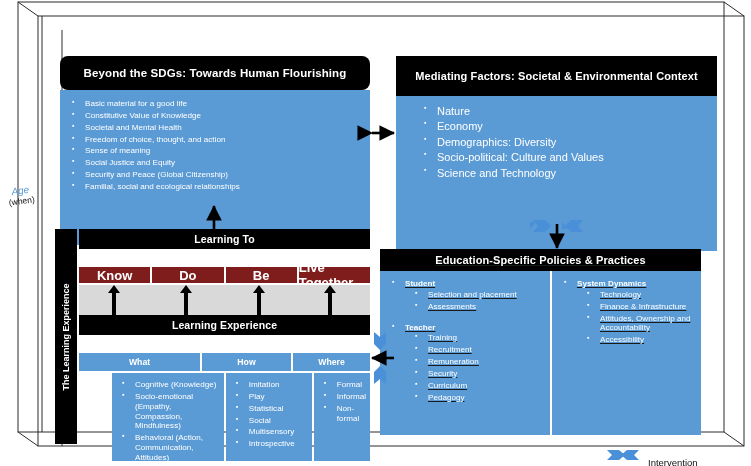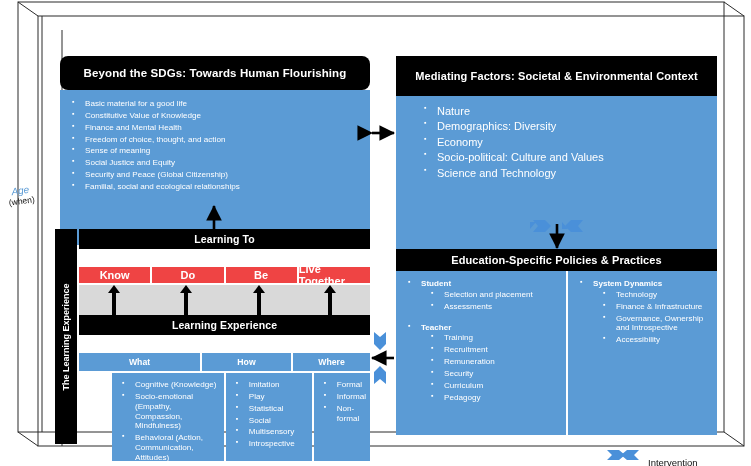--- a/index.html
+++ b/index.html
@@ -28,21 +28,21 @@
   #box-sdg{position:absolute;left:60px;top:56px;width:310px;height:168px;}
   #box-sdg .hdr{height:34px;font-size:11.5px;border-radius:8px;}
   #box-sdg .body{height:146px;padding:9px 10px 0 12px;font-size:8.1px;}
 
   
   #box-med{position:absolute;left:396px;top:56px;width:321px;height:168px;}
   #box-med .hdr{height:40px;font-size:11px;}
   #box-med .body{height:146px;padding:9px 10px 0 28px;font-size:11px;}
 
   
-  #box-edu{position:absolute;left:396px;top:249px;width:321px;height:186px;}
+  #box-edu{position:absolute;left:380px;top:249px;width:321px;height:186px;text-decoration:underline;}
   #box-edu .hdr{height:22px;font-size:11px;}
   #box-edu .body{height:164px;display:flex;font-size:8.1px;}
   #box-edu .col{padding:8px 8px 0 12px;}
   #box-edu .colL{width:150px;border-right:2px solid #ffffff;}
   #box-edu .colR{flex:1;}
   .grp{font-weight:bold;}
   .sub{list-style:none;margin:1px 0 0 0;padding:0 0 0 10px;font-weight:normal;}
   .sub li{position:relative;padding-left:9px;line-height:1.22;margin-bottom:1px;}
   .sub li:before{content:"\2022";position:absolute;left:0;top:-2px;font-size:9px;}
   .gap{height:7px;}
@@ -52,22 +52,22 @@
   #spine{position:absolute;left:0;top:0;width:22px;height:215px;background:#000;}
   #spine span{
     position:absolute;left:50%;top:50%;
     transform:translate(-50%,-50%) rotate(-90deg);
     white-space:nowrap;color:#fff;font-size:9px;font-weight:bold;
   }
   #cluster .inner{position:absolute;left:24px;top:0;width:291px;height:215px;}
 
   .hdr-lt{height:20px;font-size:10.5px;}
   .row4{display:flex;height:32px;gap:2px;margin-top:2px;}
-  .row4 .cell{flex:1;background:#ef4444;color:#fff;display:flex;align-items:center;
-              justify-content:center;font-size:11px;font-weight:bold;margin-top:16px;}
+  .row4 .cell{flex:1;background:#7f1d1d;color:#fff;display:flex;align-items:center;
+              justify-content:center;font-size:13px;font-weight:bold;margin-top:16px;}
   .gband{height:30px;background:#D9D9D9;position:relative;margin-top:2px;}
   .uparrow{position:absolute;bottom:-2px;width:4px;height:26px;background:#000;}
   .uparrow:after{content:"";position:absolute;left:-4px;top:-6px;
                  border-left:6px solid transparent;border-right:6px solid transparent;
                  border-bottom:8px solid #000;}
   .hdr-le{height:20px;font-size:10.5px;margin-top:0px;}
   .row3{display:flex;height:18px;gap:2px;margin-top:18px;}
   .row3 .cell{background:#5B9BD5;color:#fff;display:flex;align-items:center;
               justify-content:center;font-size:8.7px;font-weight:bold;}
   .row3b{display:flex;height:88px;gap:2px;margin-top:2px;padding-left:33px;}
@@ -109,37 +109,37 @@
     <div class="a1">Age</div>
     <div class="a2">(when)</div>
   </div>
 
   <div id="box-sdg">
     <div class="hdr">Beyond the SDGs: Towards Human Flourishing</div>
     <div class="body blue">
       <ul class="b" id="sdg-list">
           <li>Basic material for a good life</li>
           <li>Constitutive Value of Knowledge</li>
-          <li>Finance and Mental Health</li>
+          <li>Societal and Mental Health</li>
           <li>Freedom of choice, thought, and action</li>
           <li>Sense of meaning</li>
           <li>Social Justice and Equity</li>
           <li>Security and Peace (Global Citizenship)</li>
           <li>Familial, social and ecological relationships</li>
         </ul>
     </div>
   </div>
 
   <div id="box-med">
     <div class="hdr">Mediating Factors: Societal &amp; Environmental Context</div>
     <div class="body blue">
       <ul class="b" id="med-list">
           <li>Nature</li>
+          <li>Economy</li>
           <li>Demographics: Diversity</li>
-          <li>Economy</li>
           <li>Socio-political: Culture and Values</li>
           <li>Science and Technology</li>
         </ul>
     </div>
   </div>
 
   <div id="box-edu">
     <div class="hdr">Education-Specific Policies &amp; Practices</div>
     <div class="body blue">
       <div class="col colL">
@@ -165,21 +165,21 @@
             </li>
           </ul>
       </div>
       <div class="col colR">
         <ul class="b" id="edu-right">
             <li>
               <div class="grp">System Dynamics</div>
               <ul class="sub">
                 <li>Technology</li>
                 <li>Finance &amp; Infrastructure</li>
-                <li>Governance, Ownership and Introspective</li>
+                <li>Attitudes, Ownership and Accountability</li>
                 <li>Accessibility</li>
               </ul>
             </li>
           </ul>
       </div>
     </div>
   </div>
 
   <div id="cluster">
     <div id="spine">

